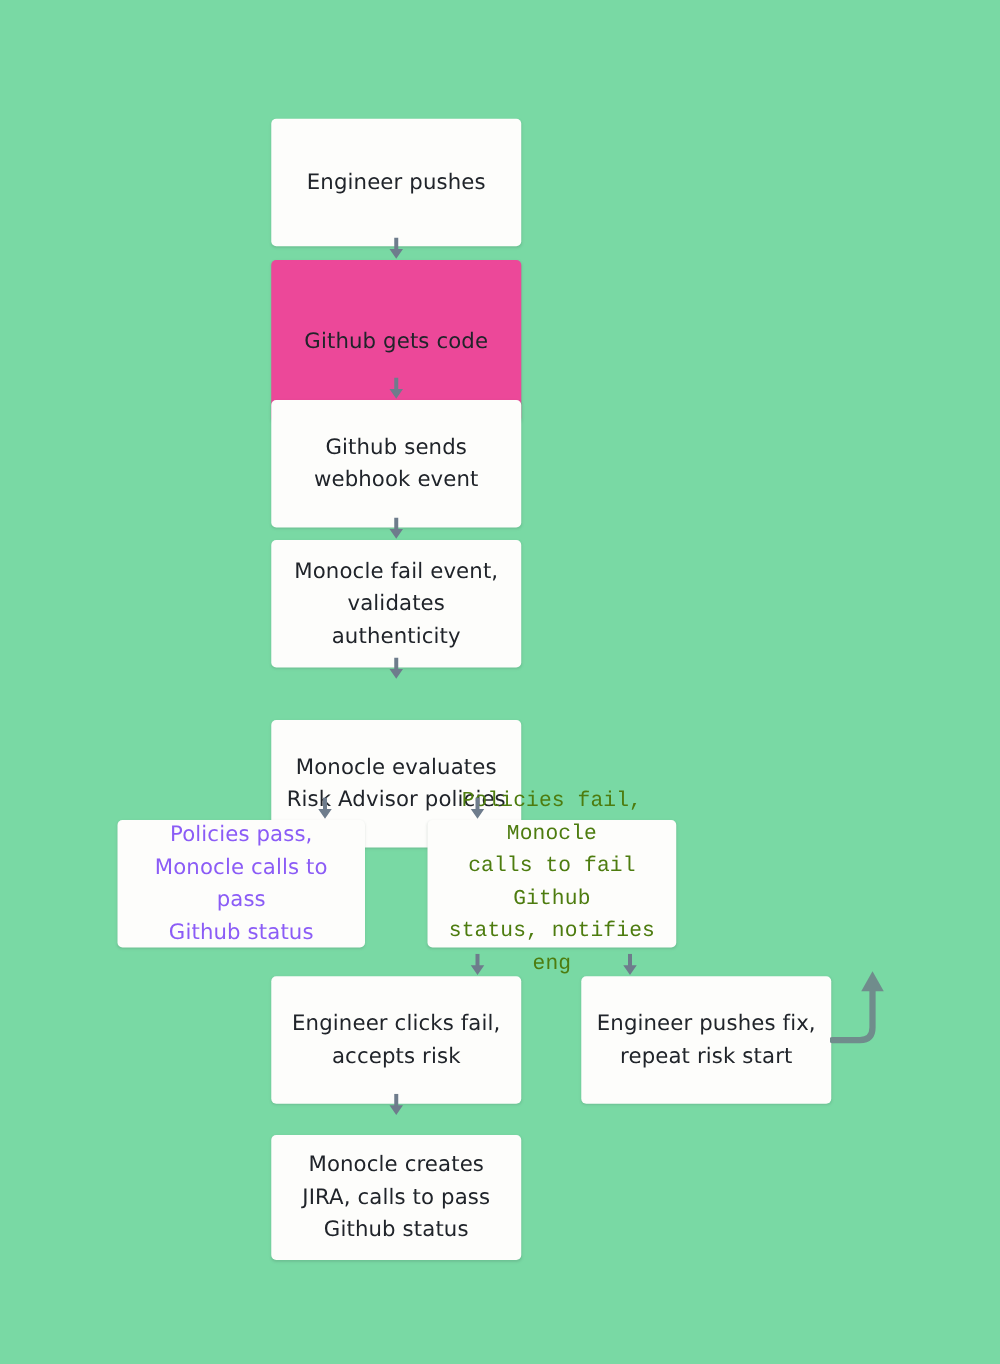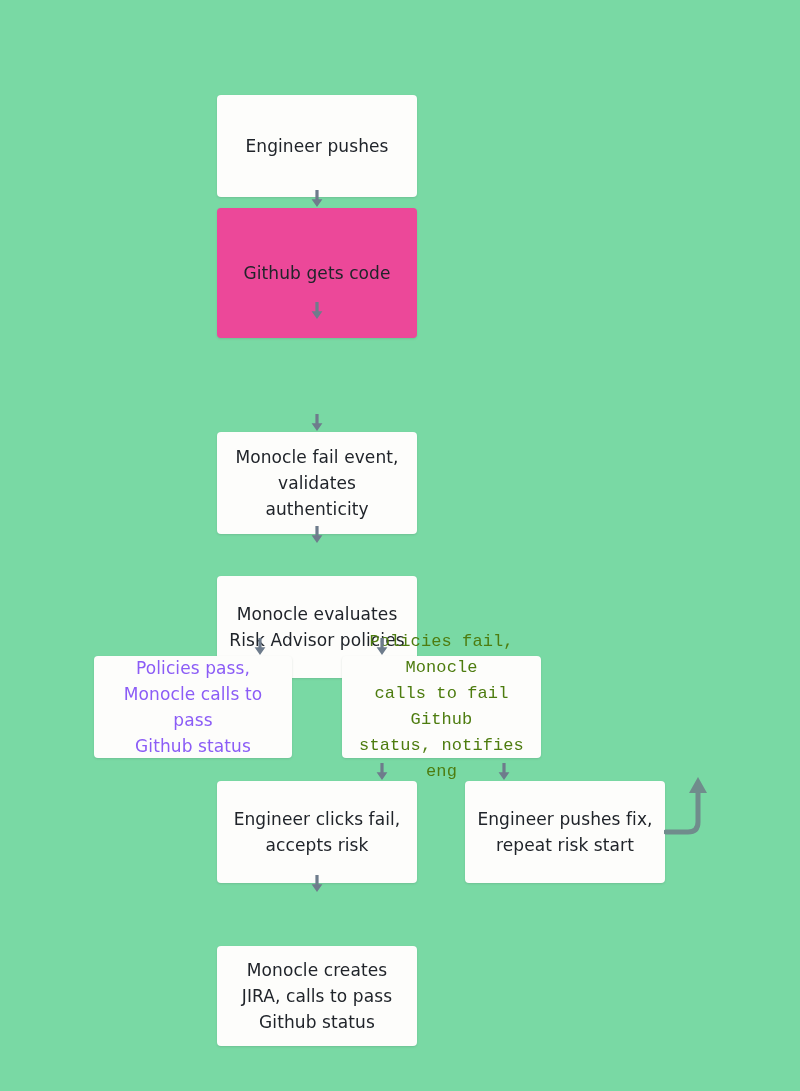--- a/index.html
+++ b/index.html
@@ -52,20 +52,24 @@
 </head>
 <body>
 
 <div id="canvas">
     <div class="node" style="left: 217px; top: 95px; width: 200px; height: 102px; background: rgb(253, 253, 251);">
       <div class="node-label" style="color: rgb(32, 36, 42);">Engineer pushes</div>
     </div>
     <div class="node" style="left: 217px; top: 208px; width: 200px; height: 130px; background: #ec4899;">
       <div class="node-label" style="color: rgb(32, 36, 42);">Github gets code</div>
     </div>
+    <div class="node" style="left: 217px; top: 320px; width: 200px; height: 102px; background: rgb(253, 253, 251);">
+      <div class="node-label" style="color: rgb(32, 36, 42);">Github sends
+webhook event</div>
+    </div>
     <div class="node" style="left: 217px; top: 432px; width: 200px; height: 102px; background: rgb(253, 253, 251);">
       <div class="node-label" style="color: rgb(32, 36, 42);">Monocle fail event,
 validates authenticity</div>
     </div>
     <div class="node" style="left: 217px; top: 544px; width: 200px; height: 102px; background: rgb(253, 253, 251); margin-top: 32px;">
       <div class="node-label" style="color: rgb(32, 36, 42);">Monocle evaluates
 Risk Advisor policies</div>
     </div>
     <div class="node" style="left: 94px; top: 656px; width: 198px; height: 102px; background: rgb(253, 253, 251);">
       <div class="node-label" style="color: #8b5cf6;">Policies pass,
@@ -78,21 +82,21 @@
 status, notifies eng</div>
     </div>
     <div class="node" style="left: 217px; top: 781px; width: 200px; height: 102px; background: rgb(253, 253, 251);">
       <div class="node-label" style="color: rgb(32, 36, 42);">Engineer clicks fail,
 accepts risk</div>
     </div>
     <div class="node" style="left: 465px; top: 781px; width: 200px; height: 102px; background: rgb(253, 253, 251);">
       <div class="node-label" style="color: rgb(32, 36, 42);">Engineer pushes fix,
 repeat risk start</div>
     </div>
-    <div class="node" style="left: 217px; top: 946px; width: 200px; height: 100px; background: rgb(253, 253, 251);">
+    <div class="node" style="left: 217px; top: 908px; width: 200px; height: 100px; background: rgb(253, 253, 251);">
       <div class="node-label" style="color: rgb(32, 36, 42);">Monocle creates
 JIRA, calls to pass
 Github status</div>
     </div>
     <div class="arrow-down" style="left: 309px; top: 190px;"><svg width="16" height="18" viewBox="0 0 16 18">
         <path d="M6.4 0 H9.6 V9.2 H13.4 L8 17 L2.6 9.2 H6.4 Z" fill="#6e7c8c"></path>
       </svg></div>
     <div class="arrow-down" style="left: 309px; top: 302px;"><svg width="16" height="18" viewBox="0 0 16 18">
         <path d="M6.4 0 H9.6 V9.2 H13.4 L8 17 L2.6 9.2 H6.4 Z" fill="#6e7c8c"></path>
       </svg></div>

